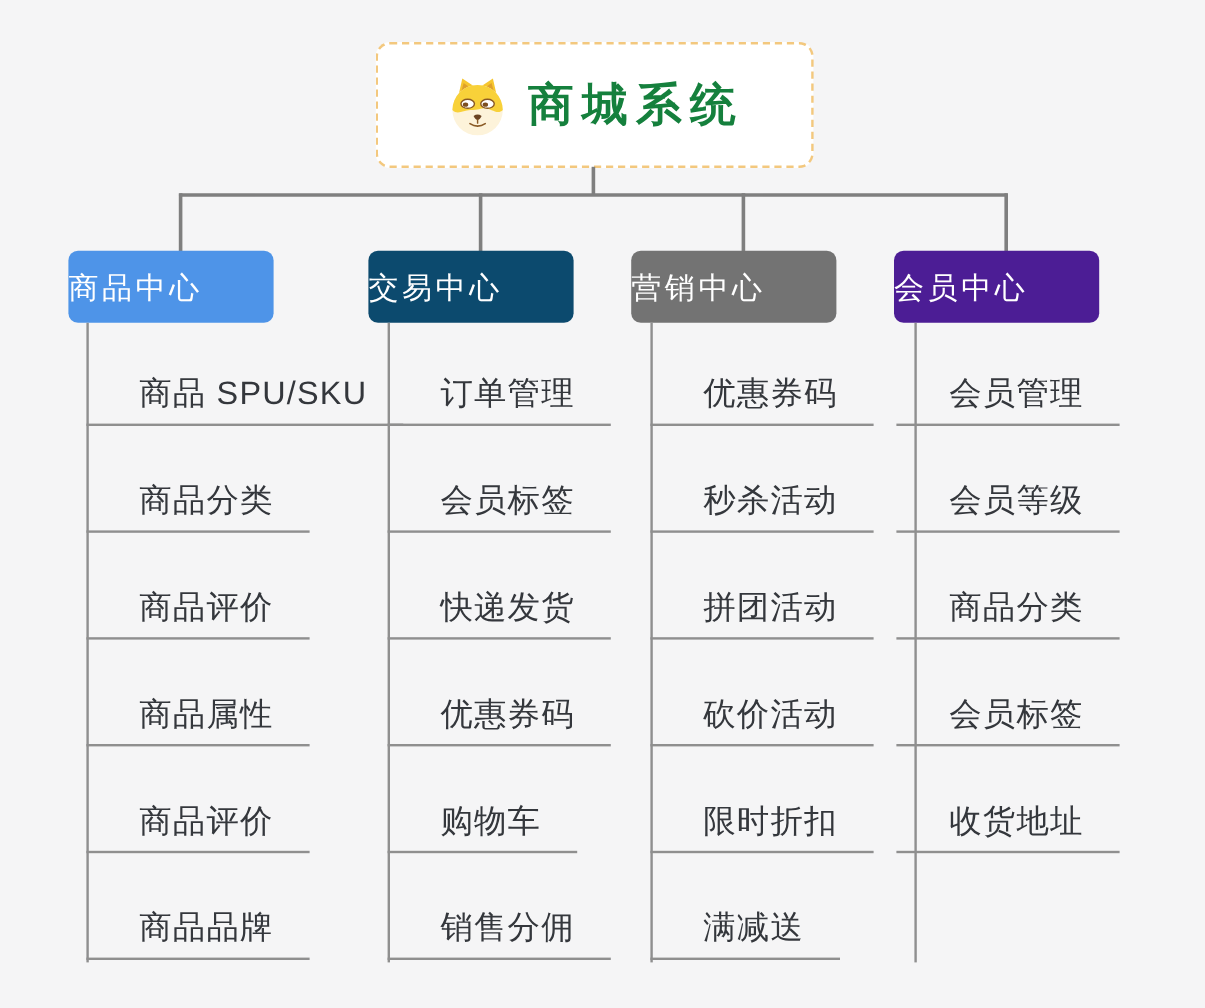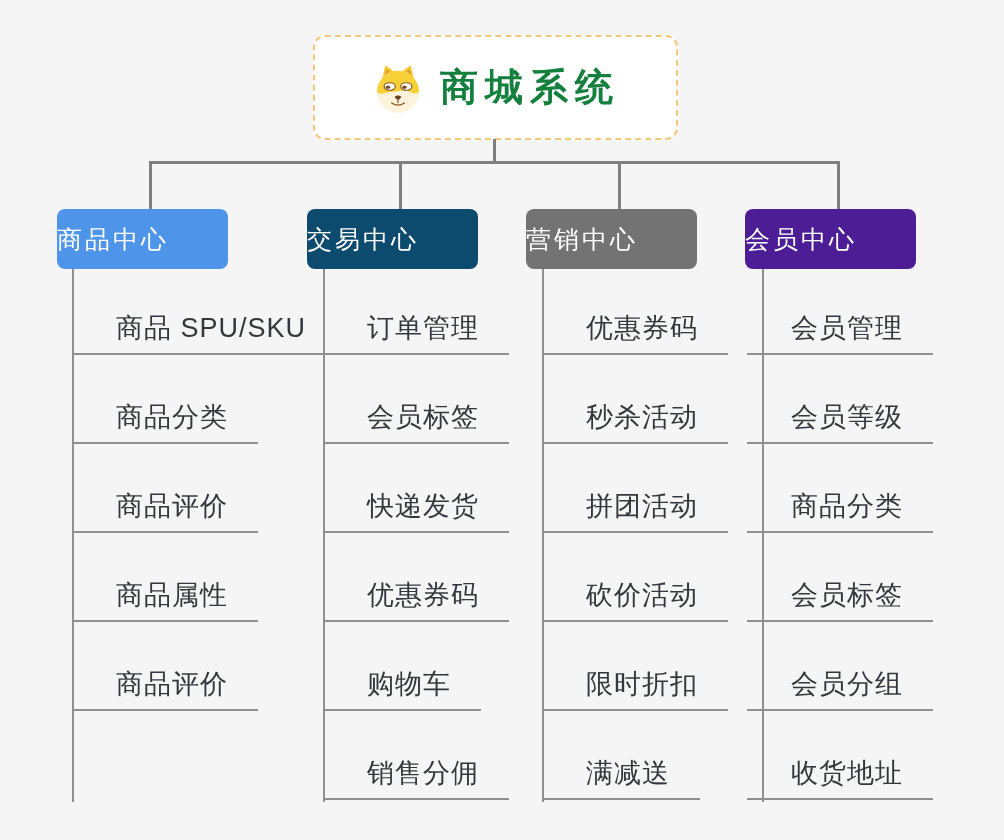--- a/index.html
+++ b/index.html
@@ -123,20 +123,23 @@
       </div>
     <div class="item">
         <span class="topic">商品评价</span>
       </div>
     <div class="item">
         <span class="topic">商品属性</span>
       </div>
     <div class="item">
         <span class="topic">商品评价</span>
       </div>
+    <div class="item">
+        <span class="topic">商品品牌</span>
+      </div>
   </div>
 
   <div class="col c1">
     <div class="item">
         <span class="topic">订单管理</span>
       </div>
     <div class="item">
         <span class="topic">会员标签</span>
       </div>
     <div class="item">
@@ -181,20 +184,17 @@
     <div class="item">
         <span class="topic">会员等级</span>
       </div>
     <div class="item">
         <span class="topic">商品分类</span>
       </div>
     <div class="item">
         <span class="topic">会员标签</span>
       </div>
     <div class="item">
-        <span class="topic">会员分组</span>
-      </div>
-    <div class="item">
         <span class="topic">收货地址</span>
       </div>
   </div>
 
 </div>
 
 </body></html>

